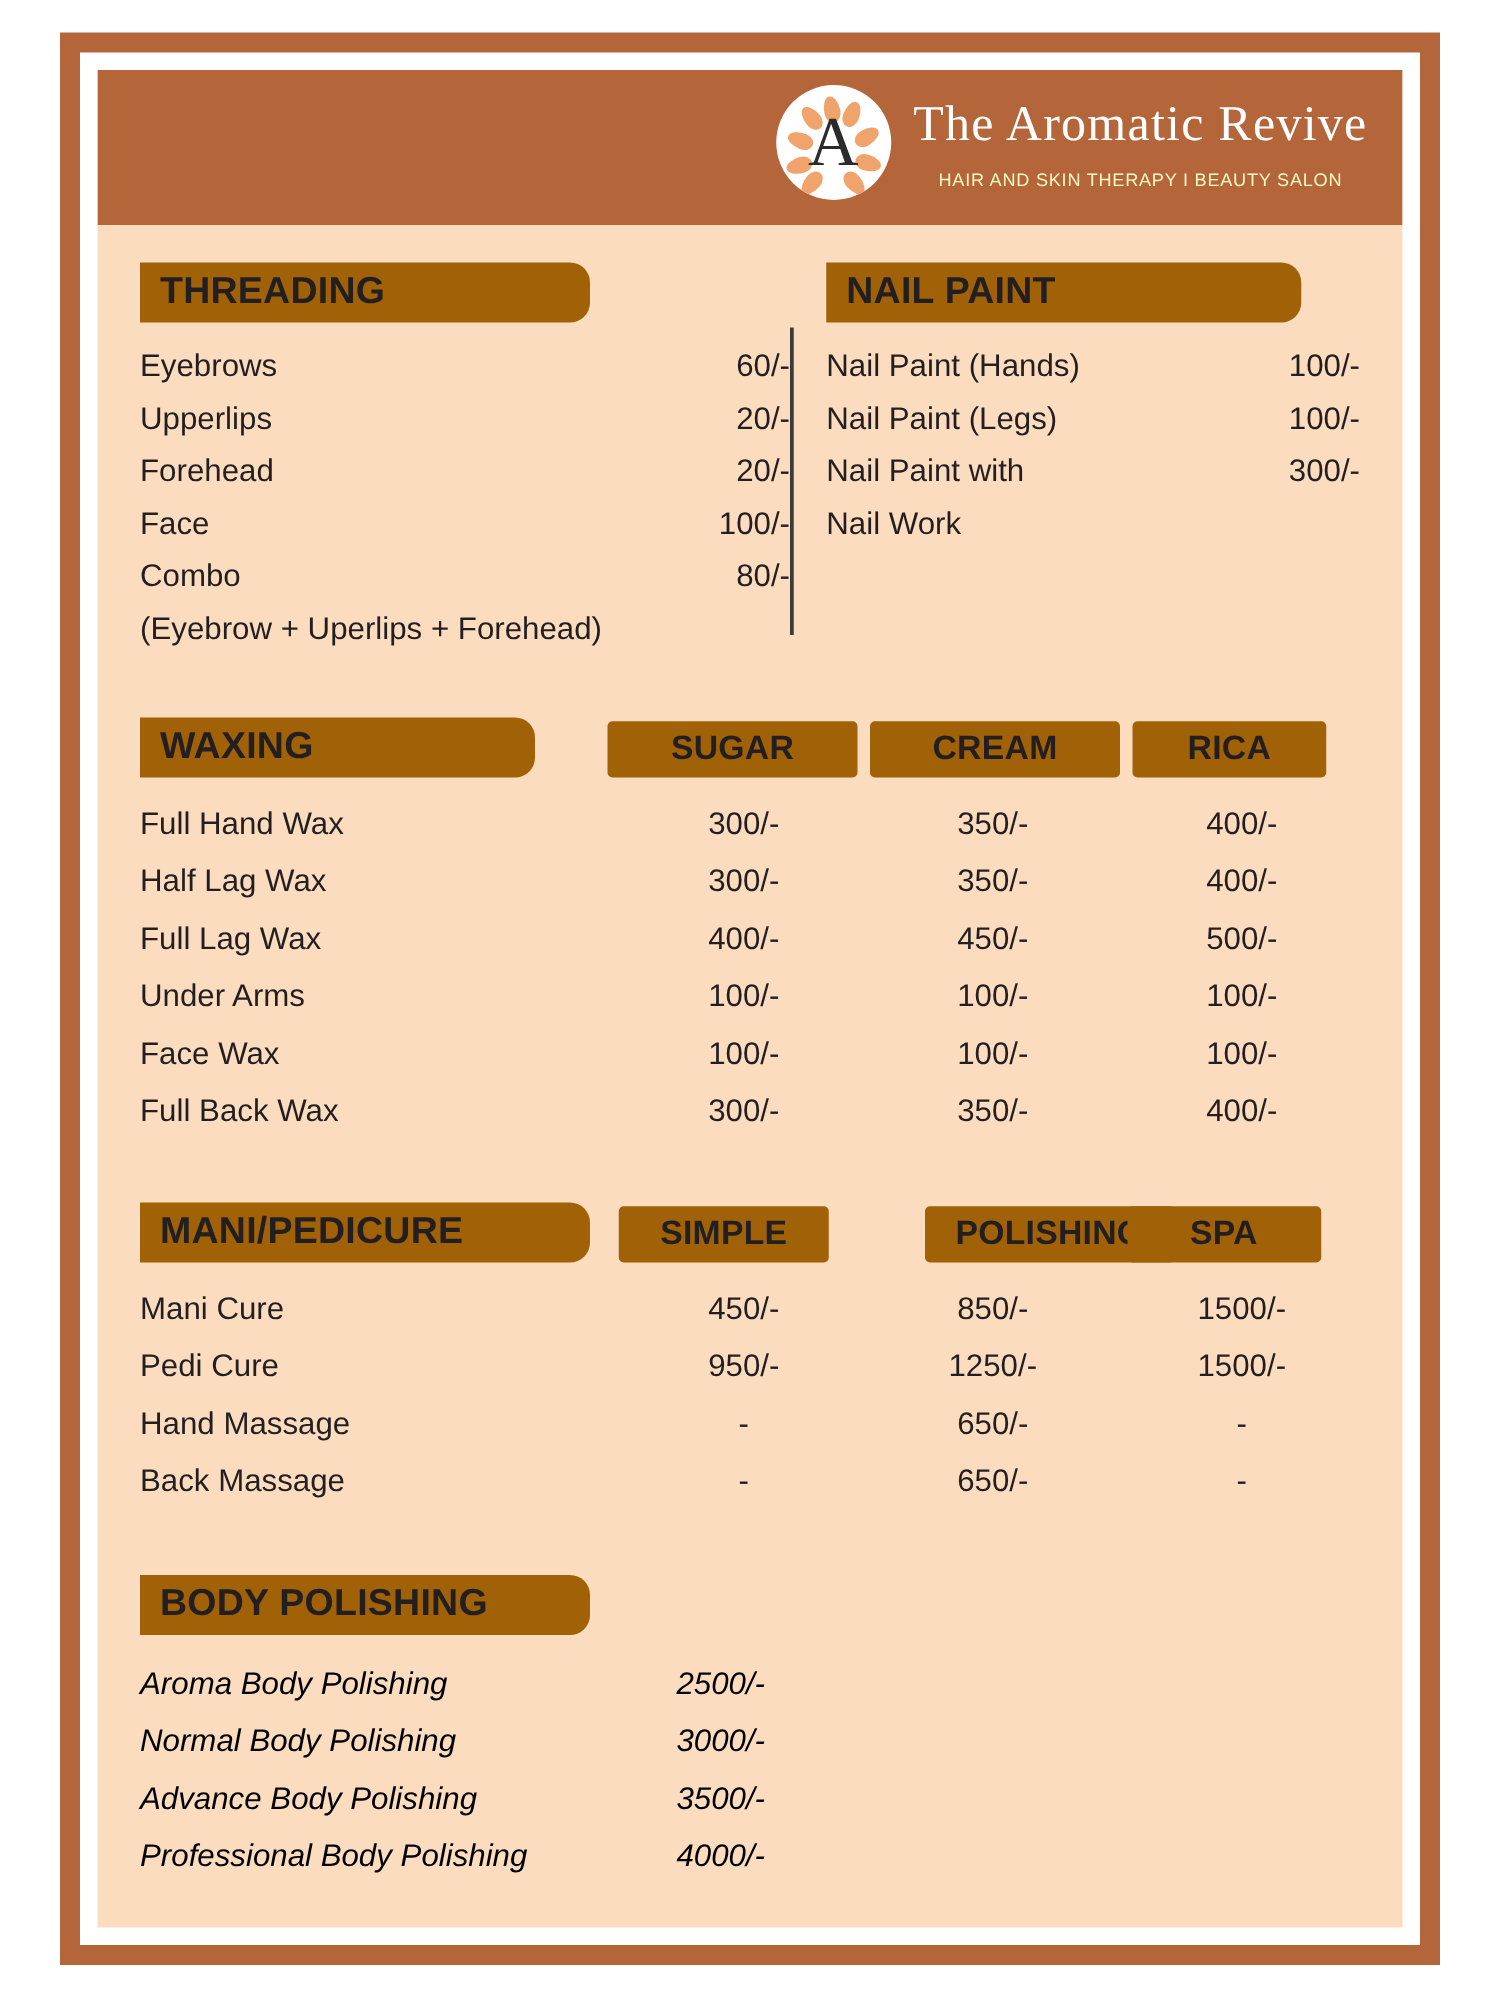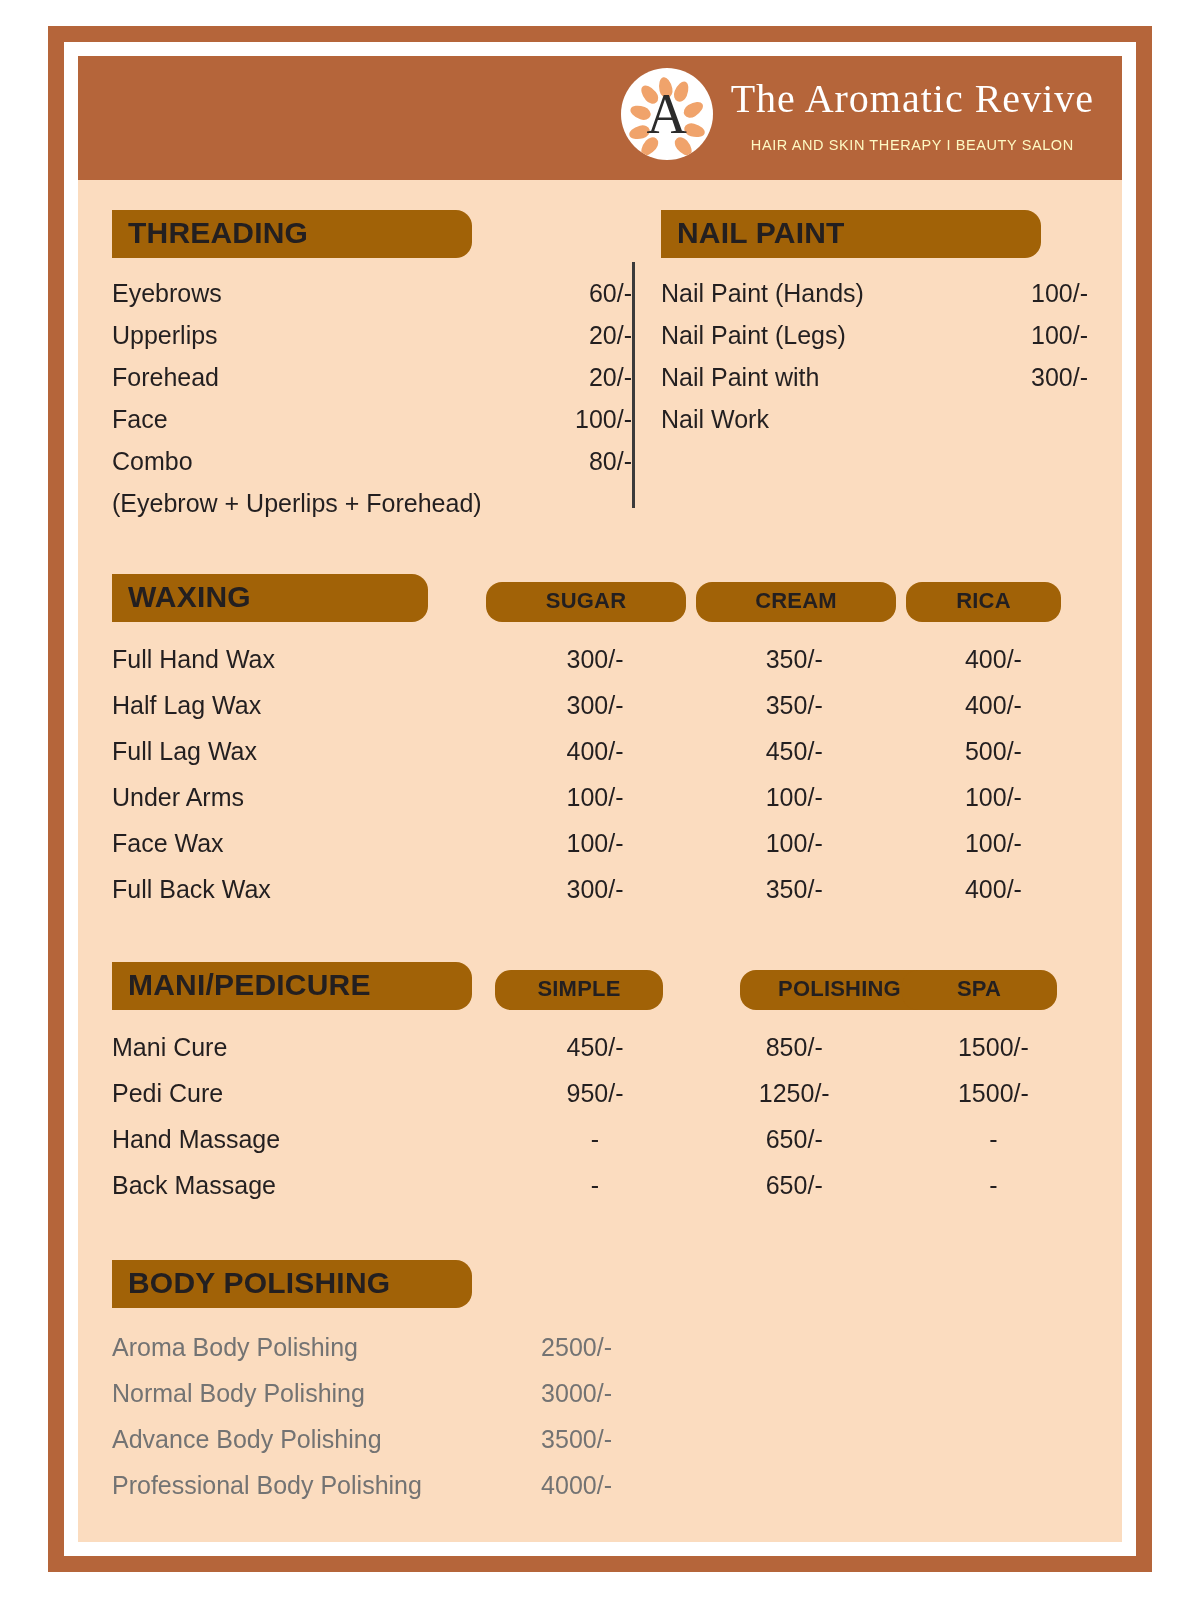--- a/index.html
+++ b/index.html
@@ -127,22 +127,22 @@
     background: #a16207;
     color: #231f20;
     font-weight: bold;
     font-size: 30px;
     letter-spacing: 0.2px;
     padding: 6px 16px 8px 16px;
     border-radius: 0 16px 16px 0;
     box-sizing: border-box;
   }
   .banner.small {
-    font-size: 22px;
-    border-radius: 16px;
+    font-size: 27px;
+    border-radius: 4px;
     text-align: center;
     padding: 6px 10px 8px 10px;
   }
 
   
   .top-block {
     position: relative;
     margin-top: 30px;
     display: flex;
   }
@@ -213,23 +213,24 @@
     margin-left: 10px;
     text-align: center;
   }
 
   
   .bp-section { margin-top: 52px; }
   .bp-rows { margin-top: 16px; }
   .bp-row {
     display: flex;
     font-size: 25px;
-    color: #737373;
+    color: #000000;
     padding: 8.5px 0;
     white-space: nowrap;
+    font-style: italic;
   }
   .bp-row .bp-name { width: 370px; }
   .bp-row .bp-price { width: 130px; text-align: right; }
 </style>
 </head>
 <body>
 
 <div class="page">
   <div class="outer-frame">
     <div class="white-gap">

